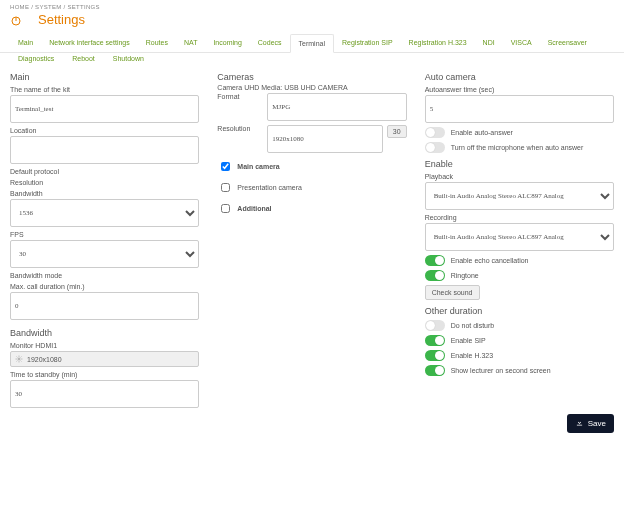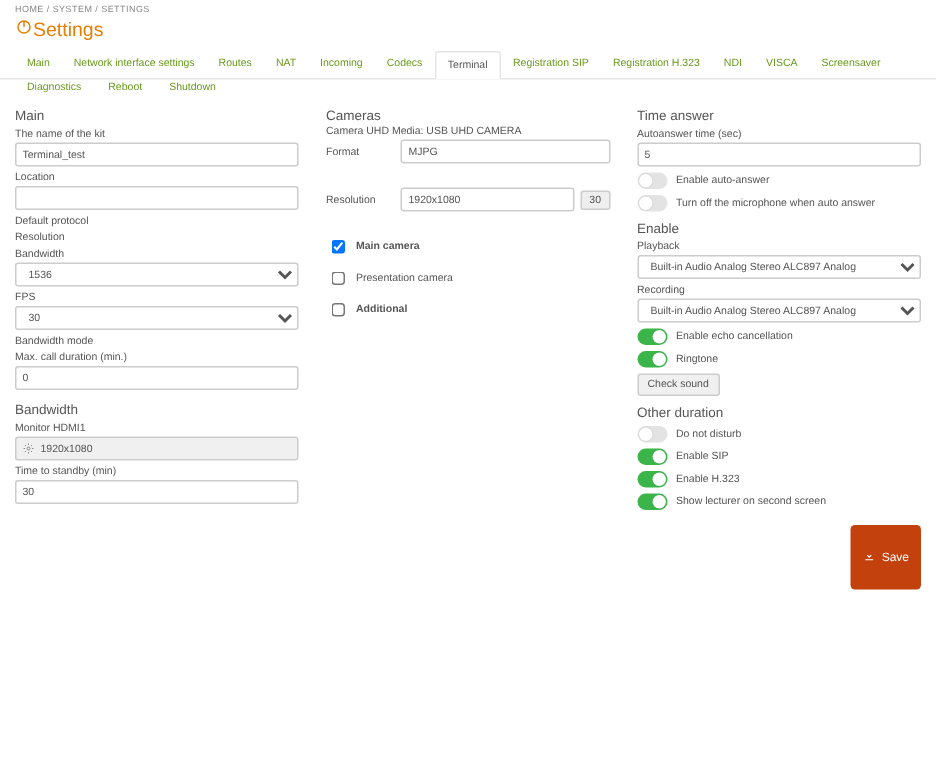--- a/index.html
+++ b/index.html
@@ -2,45 +2,45 @@
 <html><head>
 <meta charset="utf-8">
 <style>
   * { box-sizing: border-box; }
   html, body { margin:0; padding:0; font-family: Arial, Helvetica, sans-serif; background:#fff; color:#555; }
   body { width:624px; font-size:8px; }
   .top {
     padding:4px 10px 0 10px;
   }
   .crumbs { font-size:6px; color:#888; letter-spacing:0.3px; margin-bottom:2px; }
-  .title-row { display:flex; align-items:flex-start; gap:0; color:#e67e00; font-size:13px; font-weight:500; }
+  .title-row { display:flex; align-items:flex-end; gap:16px; color:#e67e00; font-size:13px; font-weight:500; }
   .title-icon svg { display:block; }
   .tabs { margin:6px 0 0 0; padding:0 0 0 10px; border-bottom:1px solid #e5e5e5; display:flex; flex-wrap:wrap; gap:0; }
   .tab {
     color:#6a9a1e; font-size:7px; padding:5px 8px; cursor:pointer; position:relative; top:1px;
   }
   .tab.active {
     color:#555; border:1px solid #e5e5e5; border-bottom:1px solid #fff; border-radius:2px 2px 0 0; background:#fff;
   }
   .subtabs { padding:2px 0 4px 18px; display:flex; gap:18px; }
   .subtab { color:#6a9a1e; font-size:7px; cursor:pointer; }
 
   .cols { display:flex; gap:18px; padding:4px 10px 0 10px; }
   .col { flex:1; min-width:0; }
   .section-h { font-size:9px; color:#555; margin:2px 0 2px 0; }
   .label { font-size:7px; color:#555; margin:4px 0 2px 0; }
   .field-input, .field-select {
-    width:100%; height:16px; border:1px solid #ccc; border-radius:2px; padding:0 4px; font-size:7px; color:#555; background:#fff;
+    width:100%; height:28px; border:1px solid #ccc; border-radius:2px; padding:0 4px; font-size:7px; color:#555; background:#fff;font-family:Liberation Serif, serif;
   }
   .field-select { appearance:auto; }
   .readonly-box {
     display:flex; align-items:center; gap:4px; height:16px; border:1px solid #ccc; background:#f0f0f0; border-radius:2px; padding:2px 4px; font-size:7px; color:#555;
   }
   .sunicon svg { display:block; }
-  .cam-row { display:flex; align-items:center; gap:4px; margin-bottom:16px; }
+  .cam-row { display:flex; align-items:flex-start; gap:4px; margin-bottom:4px; }
   .cam-label { width:46px; font-size:7px; color:#555; }
   .cam-val { flex:1; }
   .cam-tag {
     background:#eee; border:1px solid #ccc; border-radius:2px; padding:2px 5px; font-size:7px; color:#555;
   }
   .chk-row { display:flex; align-items:center; gap:4px; font-size:7px; color:#555; margin:6px 0; }
   .chk-row input { width:9px; height:9px; }
 
   .toggle-row { display:flex; align-items:center; gap:6px; font-size:7px; color:#555; margin:4px 0; }
   .toggle {
@@ -51,21 +51,21 @@
   }
   .toggle.on { background:#3bb54a; }
   .toggle.on::after { left:auto; right:1px; }
 
   .btn-gray {
     display:inline-block; background:#f0f0f0; border:1px solid #ccc; border-radius:2px; padding:3px 6px; font-size:7px; color:#555; cursor:pointer;
   }
 
   .footer { display:flex; justify-content:flex-end; padding:6px 10px 10px 10px; }
   .save-btn {
-    background:#c2410c; color:#fff; border:none; border-radius:3px; padding:16px 8px; font-size:8px; display:flex; align-items:center; gap:4px; cursor:pointer;
+    background:#0f172a; color:#fff; border:none; border-radius:3px; padding:4px 8px; font-size:8px; display:flex; align-items:center; gap:4px; cursor:pointer;
   }
 </style>
 </head>
 <body>
 
 <div class="top">
   <div class="crumbs">HOME / SYSTEM / SETTINGS</div>
   <div class="title-row">
     <span class="title-icon">
       <svg width="12" height="12" viewBox="0 0 24 24" fill="none" stroke="#e67e00" stroke-width="2">
@@ -157,21 +157,21 @@
         <input type="checkbox" style="">
         <span>Presentation camera</span>
       </div>
     <div class="chk-row">
         <input type="checkbox" style="">
         <b>Additional</b>
       </div>
   </div>
 
   <div class="col">
-    <div class="section-h">Time answer</div>
+    <div class="section-h">Auto camera</div>
     <div class="label">Autoanswer time (sec)</div>
     <input class="field-input" value="5" style="">
     <div class="toggle-row">
         <div class="toggle"></div>
         <span>Enable auto-answer</span>
       </div>
     <div class="toggle-row">
         <div class="toggle"></div>
         <span>Turn off the microphone when auto answer</span>
       </div>

